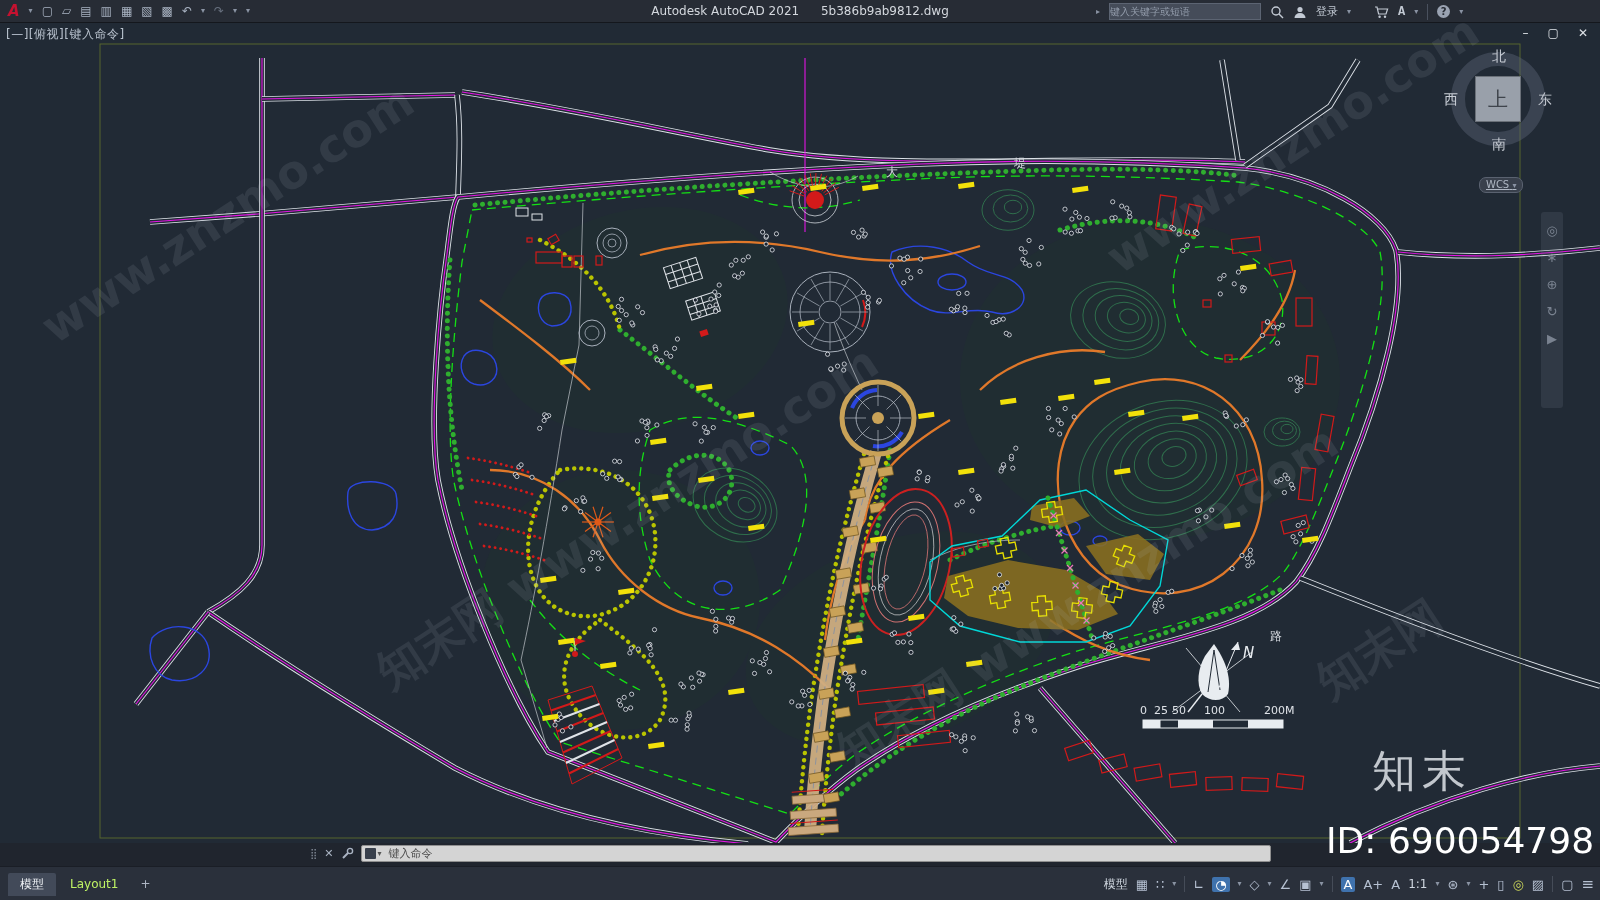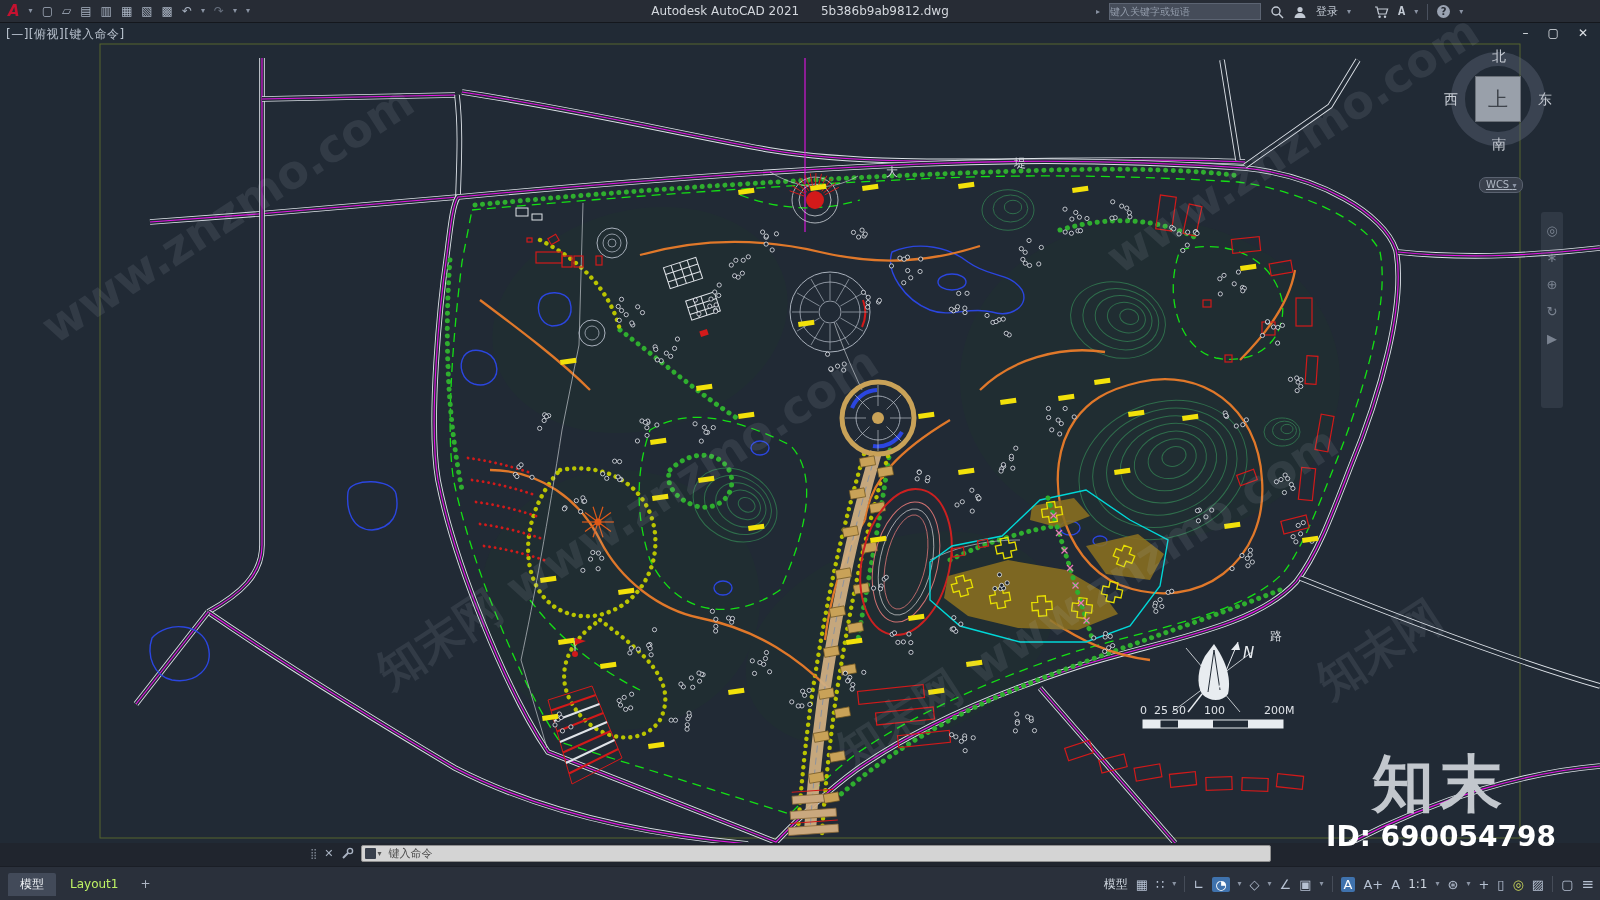--- a/index.html
+++ b/index.html
@@ -51,22 +51,22 @@
   .tabs{display:flex;align-items:center;margin-left:8px;gap:2px;}
   .tab{padding:3px 12px;font-size:12px;color:#bef264;}
   .tab.active{background:#424a59;color:#eef1f5;border-radius:2px 2px 0 0;}
   .tabadd{padding:2px 8px;font-size:12px;color:#aeb6c4;}
   .sb{position:absolute;right:6px;display:flex;align-items:center;gap:8px;}
   .si{font-size:13px;color:#b6c1d2;line-height:1;}
   .si.on{background:#3f72ad;color:#fff;border-radius:2px;padding:1px 3px;}
   .stext{font-size:12px;color:#cfd6df;}
   .sep{width:1px;height:16px;background:#454c58;}
   
-  .brand{position:absolute;left:1372px;top:742px;font-size:62px;font-weight:bold;color:#c2c7cd;z-index:9;letter-spacing:6px;}
-  .idtag{position:absolute;left:1326px;top:820px;font-size:28px;font-weight:bold;color:#ffffff;z-index:9;}
+  .brand{position:absolute;left:1372px;top:742px;font-size:44px;font-weight:normal;color:#c2c7cd;z-index:9;letter-spacing:6px;}
+  .idtag{position:absolute;left:1326px;top:820px;font-size:36px;font-weight:normal;color:#ffffff;z-index:9;}
   
   .ro{fill:none;stroke:#dde2e8;stroke-width:5.6}
   .ri{fill:none;stroke:#212a35;stroke-width:3.8}
   .rm{fill:none;stroke:#e414e4;stroke-width:1.1}
   .gd{fill:none;stroke:#14e014;stroke-width:1.3;stroke-dasharray:9 6}
   .cg{fill:none;stroke:#2fae2f;stroke-width:5;stroke-dasharray:0.1 7.5;stroke-linecap:round}
   .cy2{fill:none;stroke:#b9c400;stroke-width:4.4;stroke-dasharray:0.1 7;stroke-linecap:round}
   .or{fill:none;stroke:#e0782a;stroke-width:2.3}
   .ct{fill:none;stroke:#2f6e4c;stroke-width:1}
   .bl{fill:none;stroke:#2b46e0;stroke-width:1.4}

